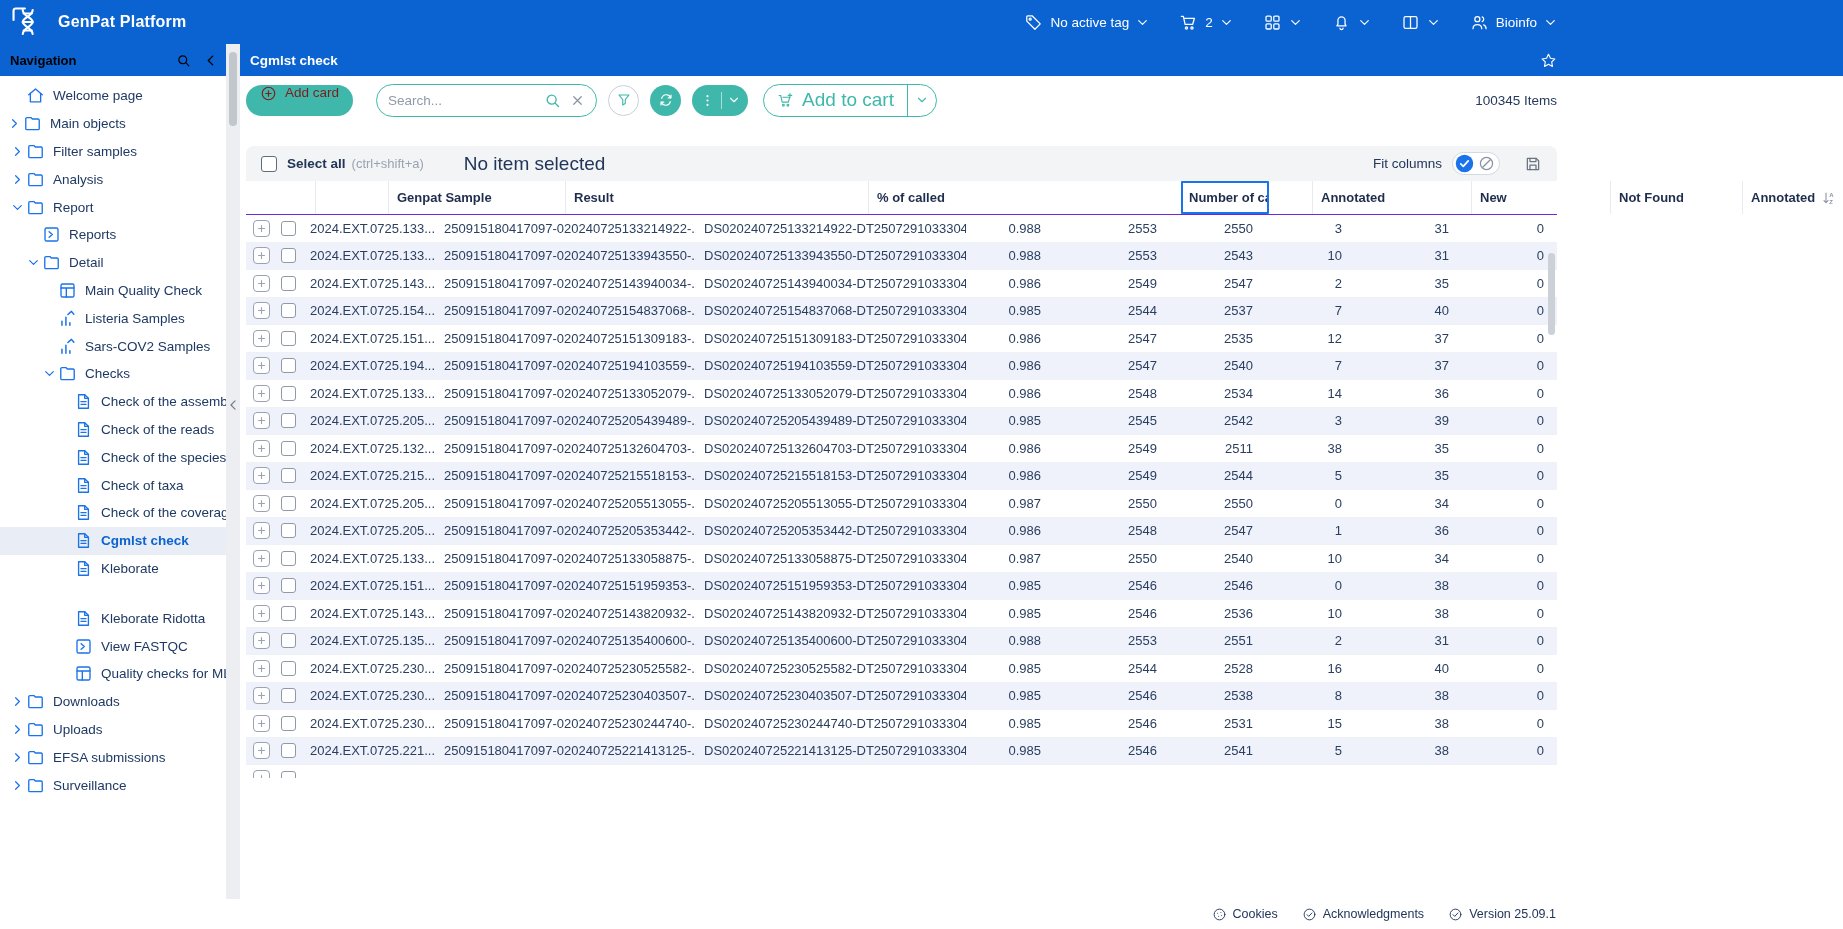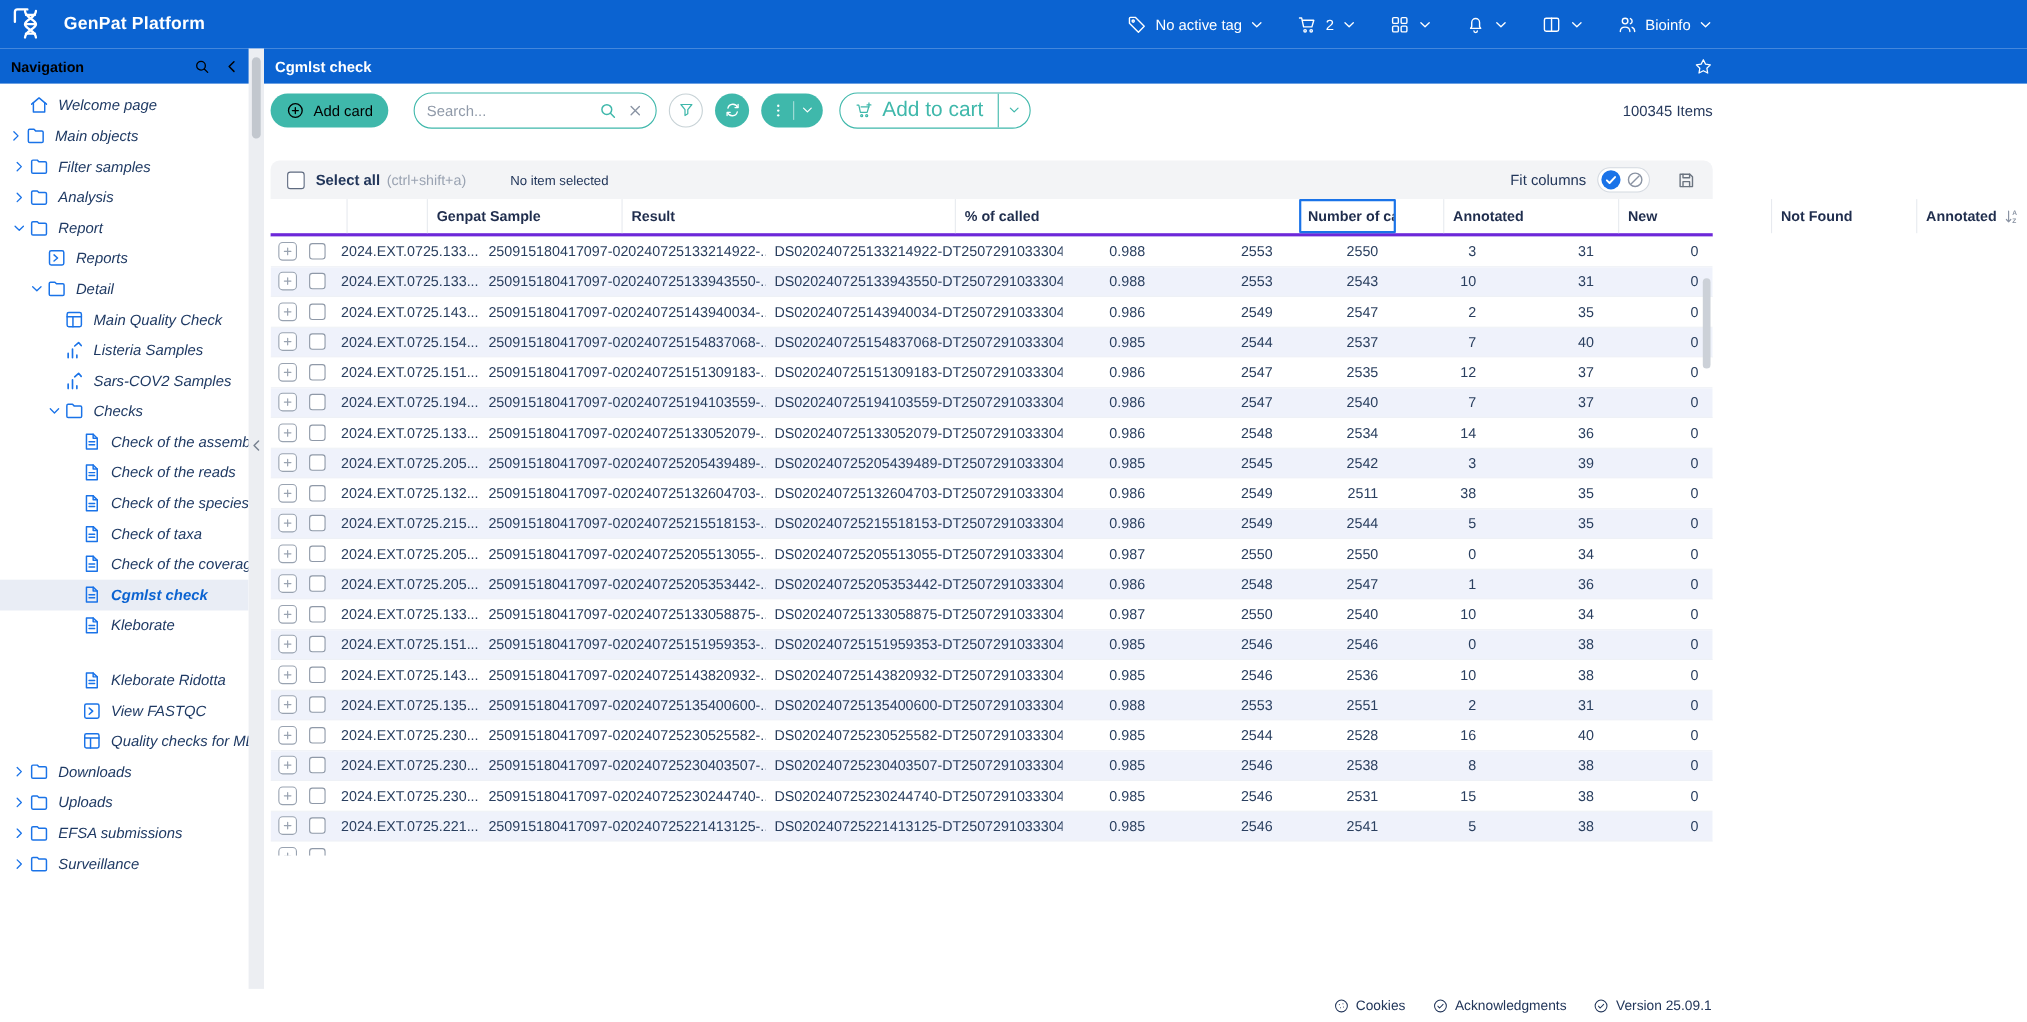--- a/index.html
+++ b/index.html
@@ -33,34 +33,34 @@
     color:#fff; display:flex; align-items:center; padding:0 10px; z-index:4; }
   .content-head .t { font-size:13.5px; font-weight:700; }
   .content-head .star { position:absolute; left:1300px; width:17px; height:17px; color:#fff; cursor:pointer; }
 
   
   .gutter { position:absolute; left:226px; top:44px; width:14px; height:855px; background:#eceef2; z-index:3; }
   .gutter-thumb { position:absolute; left:3px; top:8px; width:8px; height:74px; border-radius:4px; background:#c2c7ce; }
   .gutter-handle { position:absolute; left:0; top:350px; width:14px; height:22px; color:#76808f; }
 
   
-  .sidebar { position:absolute; left:0; top:76px; width:226px; height:823px; background:#fff; padding-top:6px; overflow:hidden;font-style:italic; }
+  .sidebar { position:absolute; left:0; top:76px; width:226px; height:823px; background:#fff; padding-top:6px; overflow:hidden; }
   .nav-item { height:27.8px; display:flex; align-items:center; font-size:13.5px; color:#1e3963; cursor:pointer; }
   .nav-chev { width:16px; height:14px; color:#1a73e8; display:flex; align-items:center; }
   .nav-chev svg { width:13px; height:13px; }
   .nav-ico { width:19px; height:19px; color:#1a73e8; margin-left:1px; }
   .nav-label { margin-left:8px; white-space:nowrap; }
   .nav-item.selected { background:#e9edf5; color:#0b63d1; font-weight:700; }
   .nav-item.selected .nav-label { color:#0b63d1; }
 
   
   .content { position:absolute; left:240px; top:76px; width:1603px; height:823px; background:#fff; }
   .toolbar { position:absolute; left:6px; top:6px; width:1311px; height:36px; display:flex; align-items:center; gap:11px; }
-  .btn-teal { background:#3fb8ab; color:#000000; border:none; border-radius:16px; height:31px;
-    display:flex; align-items:center; gap:8px; padding:0 14px; font-size:13.5px; font-family:inherit; cursor:pointer; }
+  .btn-teal { background:#3fb8ab; color:#7f1d1d; border:none; border-radius:16px; height:31px;
+    display:flex; align-items:flex-start; gap:8px; padding:0 14px; font-size:13.5px; font-family:inherit; cursor:pointer; }
   .btn-teal .ic { width:17px; height:17px; }
   .searchbox { width:221px; height:33px; border:1.5px solid #3fb8ab; border-radius:17px; background:#fff;
     display:flex; align-items:center; padding:0 11px; gap:9px; margin-left:12px; }
   .searchbox input { border:none; outline:none; flex:1; min-width:0; font-size:13.5px; font-family:inherit; color:#33425c; background:transparent; }
   .searchbox input::placeholder { color:#909aa9; }
   .searchbox .sic { width:17px; height:17px; color:#3fb8ab; cursor:pointer; }
   .searchbox .xic { width:15px; height:15px; color:#8a94a4; cursor:pointer; }
   .circle-btn { width:31px; height:31px; border-radius:50%; display:flex; align-items:center; justify-content:center; cursor:pointer; }
   .filter-btn { background:#fff; border:1.5px solid #c7d2d6; color:#3fb8ab; }
   .filter-btn .ic { width:16px; height:16px; }
@@ -77,30 +77,30 @@
   .split-cart .dd { width:29px; border-left:1.5px solid #3fb8ab; display:flex; align-items:center; justify-content:center; color:#3fb8ab; cursor:pointer; }
   .split-cart .dd .ic { width:12px; height:12px; }
   .items-count { margin-left:auto; font-size:13.5px; color:#26395c; }
 
   
   .card { position:absolute; left:6px; top:70px; width:1311px; }
   .selbar { height:35px; background:#f3f4f6; border-radius:8px 8px 0 0; display:flex; align-items:center; padding:0 15px; }
   .selbar .cbx-lg { width:16px; height:16px; border:1.6px solid #5f6b80; border-radius:3px; background:#fff; cursor:pointer; }
   .selbar .lab { font-size:13.5px; font-weight:700; margin-left:10px; }
   .selbar .short { font-size:13px; color:#9aa3b2; margin-left:6px; font-weight:400; }
-  .selbar .status { font-size:12px; margin-left:40px; }
+  .selbar .status { font-size:19px; margin-left:40px; }
   .selbar .fit { margin-left:auto; font-size:13.5px; }
   .toggle { width:48px; height:23px; border:1px solid #d4d9e0; border-radius:12px; background:#fff;
     display:flex; align-items:center; padding:0 2px; gap:4px; margin-left:10px; cursor:pointer; }
   .toggle .on { width:19px; height:19px; }
   .toggle .off { width:17px; height:17px; color:#8a93a3; }
   .save-ic { width:18px; height:18px; color:#6b7480; margin-left:24px; cursor:pointer; }
 
   .tbl { --cols: 26px 30px 134px 260px 270px 88px 116px 96px 89px 107px minmax(0,1fr); position:relative; }
-  .thead { display:grid; grid-template-columns:var(--cols); height:34px; border-bottom:3px solid #6d28d9; background:#fff;gap:43px; }
+  .thead { display:grid; grid-template-columns:var(--cols); height:34px; border-bottom:1px solid #6d28d9; background:#fff;gap:43px; }
   .th { display:flex; align-items:center; padding:0 8px; font-size:13px; font-weight:700; color:#1f2d4d;
     border-left:1px solid #e7eaef; white-space:nowrap; overflow:hidden; }
   .th.lead { border-left:none; }
   .th.lead + .th.lead2 { border-left:1px solid #e7eaef; }
   .th.hl { border:2px solid #1a73e8; border-radius:1px; padding:0 6px; }
   .th .sort { width:16px; height:16px; color:#8a93a3; margin-left:6px; }
   .rows { overflow:hidden; }
   .trow { display:grid; grid-template-columns:var(--cols); height:27.5px; align-items:center;
     font-size:13px; color:#2a3f5f; border-bottom:1px solid #eef1f6; background:#fff; cursor:pointer; }
   .trow.alt { background:#eff2fb; }

